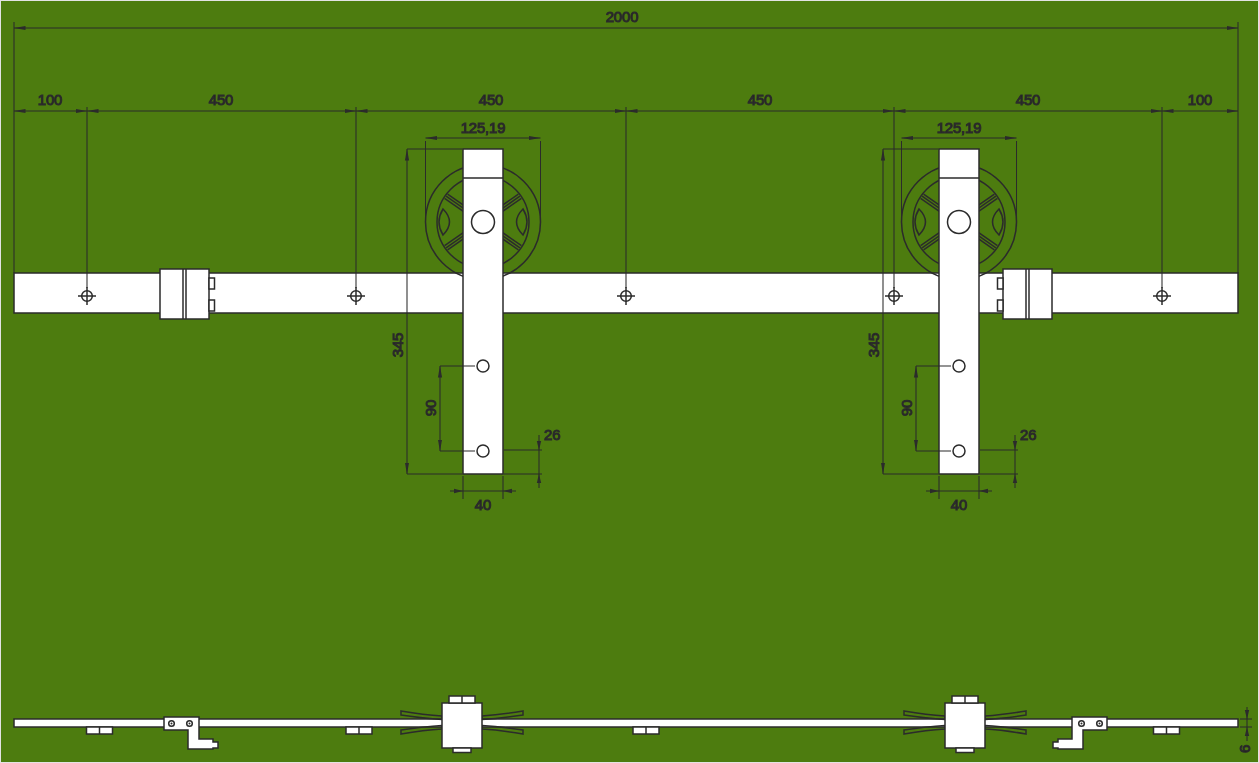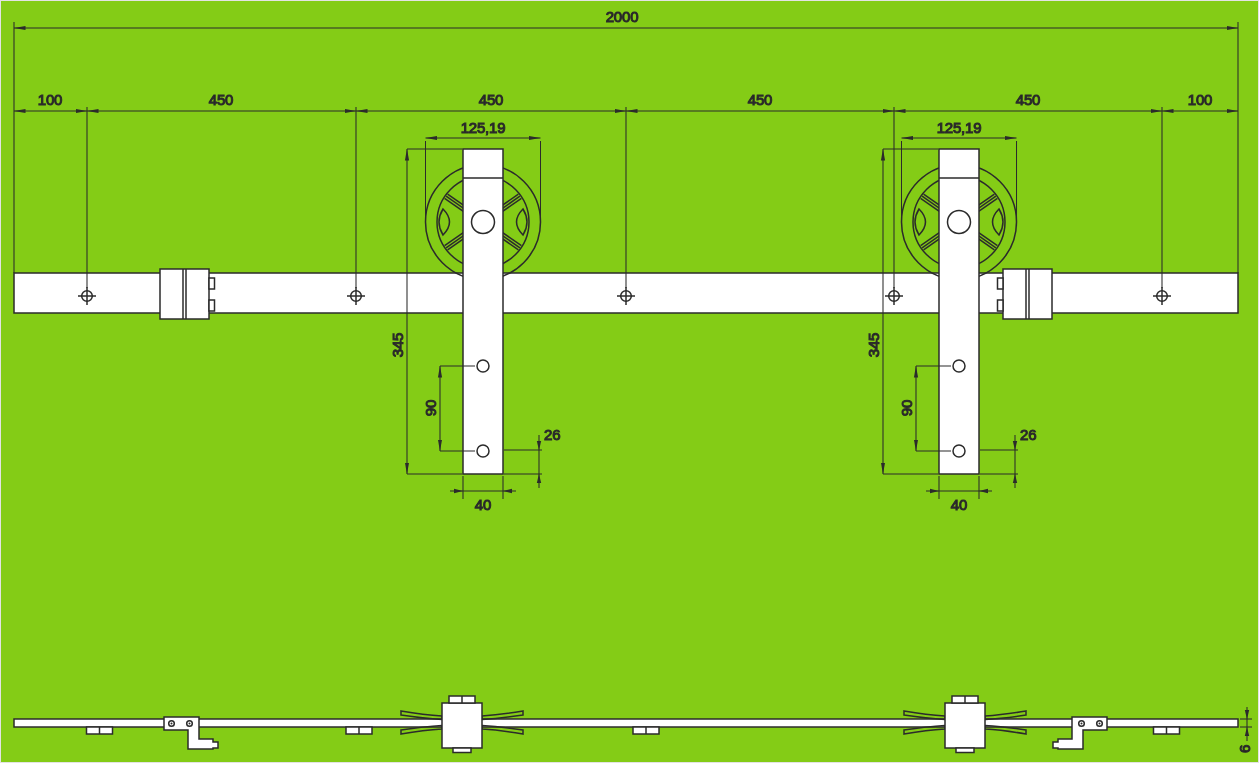--- a/index.html
+++ b/index.html
@@ -1,19 +1,19 @@
 <!DOCTYPE html>
 <html><head>
 <meta charset="utf-8">
 <style>
   html,body{margin:0;padding:0;background:#f4f4f4;}
   .canvas{
     position:relative;
     width:1259px;height:763px;
-    background:#84cc16;
+    background:#4d7c0f;
     border:1px solid #e3e3e3;
     box-sizing:border-box;
     overflow:hidden;
     font-family:"Liberation Sans", sans-serif;
   }
   svg text{
     font-family:"Liberation Sans", sans-serif;
     font-size:15px;
     fill:#1f1f1f;
     letter-spacing:-0.2px;

